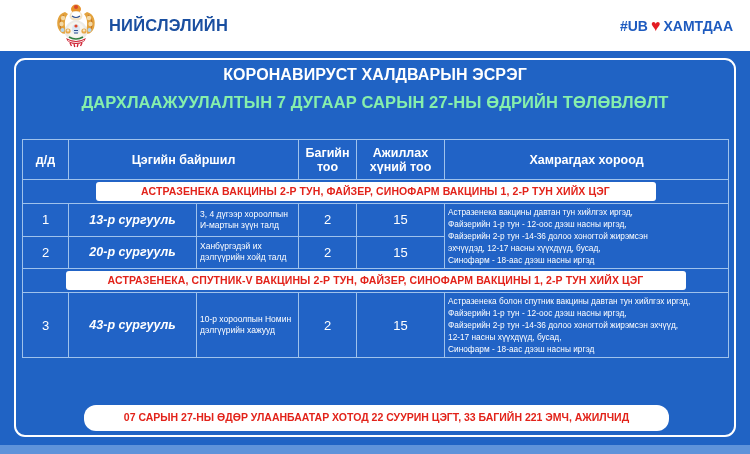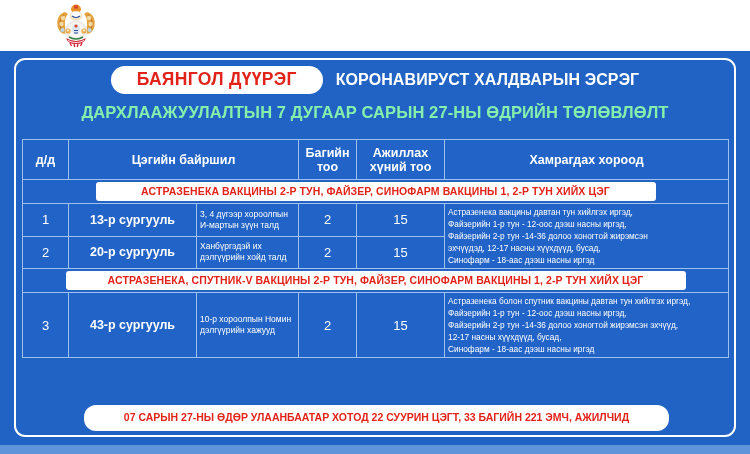--- a/index.html
+++ b/index.html
@@ -164,20 +164,21 @@
     line-height: 1.12;
   }
   td.c-idx {
     text-align: center;
     font-size: 13px;
   }
   td.c-place {
     text-align: center;
     font-size: 12.5px;
     font-weight: bold;
+    font-style: italic;
   }
   td.c-note {
     font-size: 8.5px;
     line-height: 1.32;
     padding-left: 5px;
     text-align: left;
   }
   td.c-num {
     text-align: center;
     font-size: 13px;
@@ -275,29 +276,34 @@
           <circle cx="16" cy="28.4" r="1.2" fill="#f6e6c8"></circle>
           <circle cx="32" cy="28.4" r="1.2" fill="#f6e6c8"></circle>
 
           <path d="M14 36 q10 6 20 0 q-2 6 -10 6 q-8 0 -10 -6 z" fill="#cf2233"></path>
           <path d="M16 38.5 q8 4 16 0" stroke="#ffffff" stroke-width="0.9" fill="none"></path>
           <path d="M18 41 l1.5 3 M22 42 l0.8 3 M26 42 l-0.8 3 M30 41 l-1.5 3" stroke="#cf2233" stroke-width="1.3" fill="none"></path>
           <path d="M17 35 q7 4 14 0" stroke="#2f7f3f" stroke-width="1.6" fill="none"></path>
         </svg>
       </div>
       <div class="brand-text">
+        <div class="brand-line">НИЙСЛЭЛИЙН</div>
       </div>
     </div>
+    <div class="hashtag">
+      <span>#UB</span>
+      <span class="heart-icon">♥</span>
+      <span>ХАМТДАА</span>
+    </div>
   </div>
 
   <div class="frame"></div>
 
   <div class="title-block">
     <div class="title-row1">
-      <div class="district-pill">БАЯНГОЛ ДҮҮРЭГ</div>
       <div class="title-main">КОРОНАВИРУСТ ХАЛДВАРЫН ЭСРЭГ</div>
     </div>
     <div class="title-row2">ДАРХЛААЖУУЛАЛТЫН 7 ДУГААР САРЫН 27-НЫ ӨДРИЙН ТӨЛӨВЛӨЛТ</div>
   </div>
 
   <div class="table-wrap">
     <table class="sched">
       <colgroup>
         <col style="width:46px">
         <col style="width:128px">

